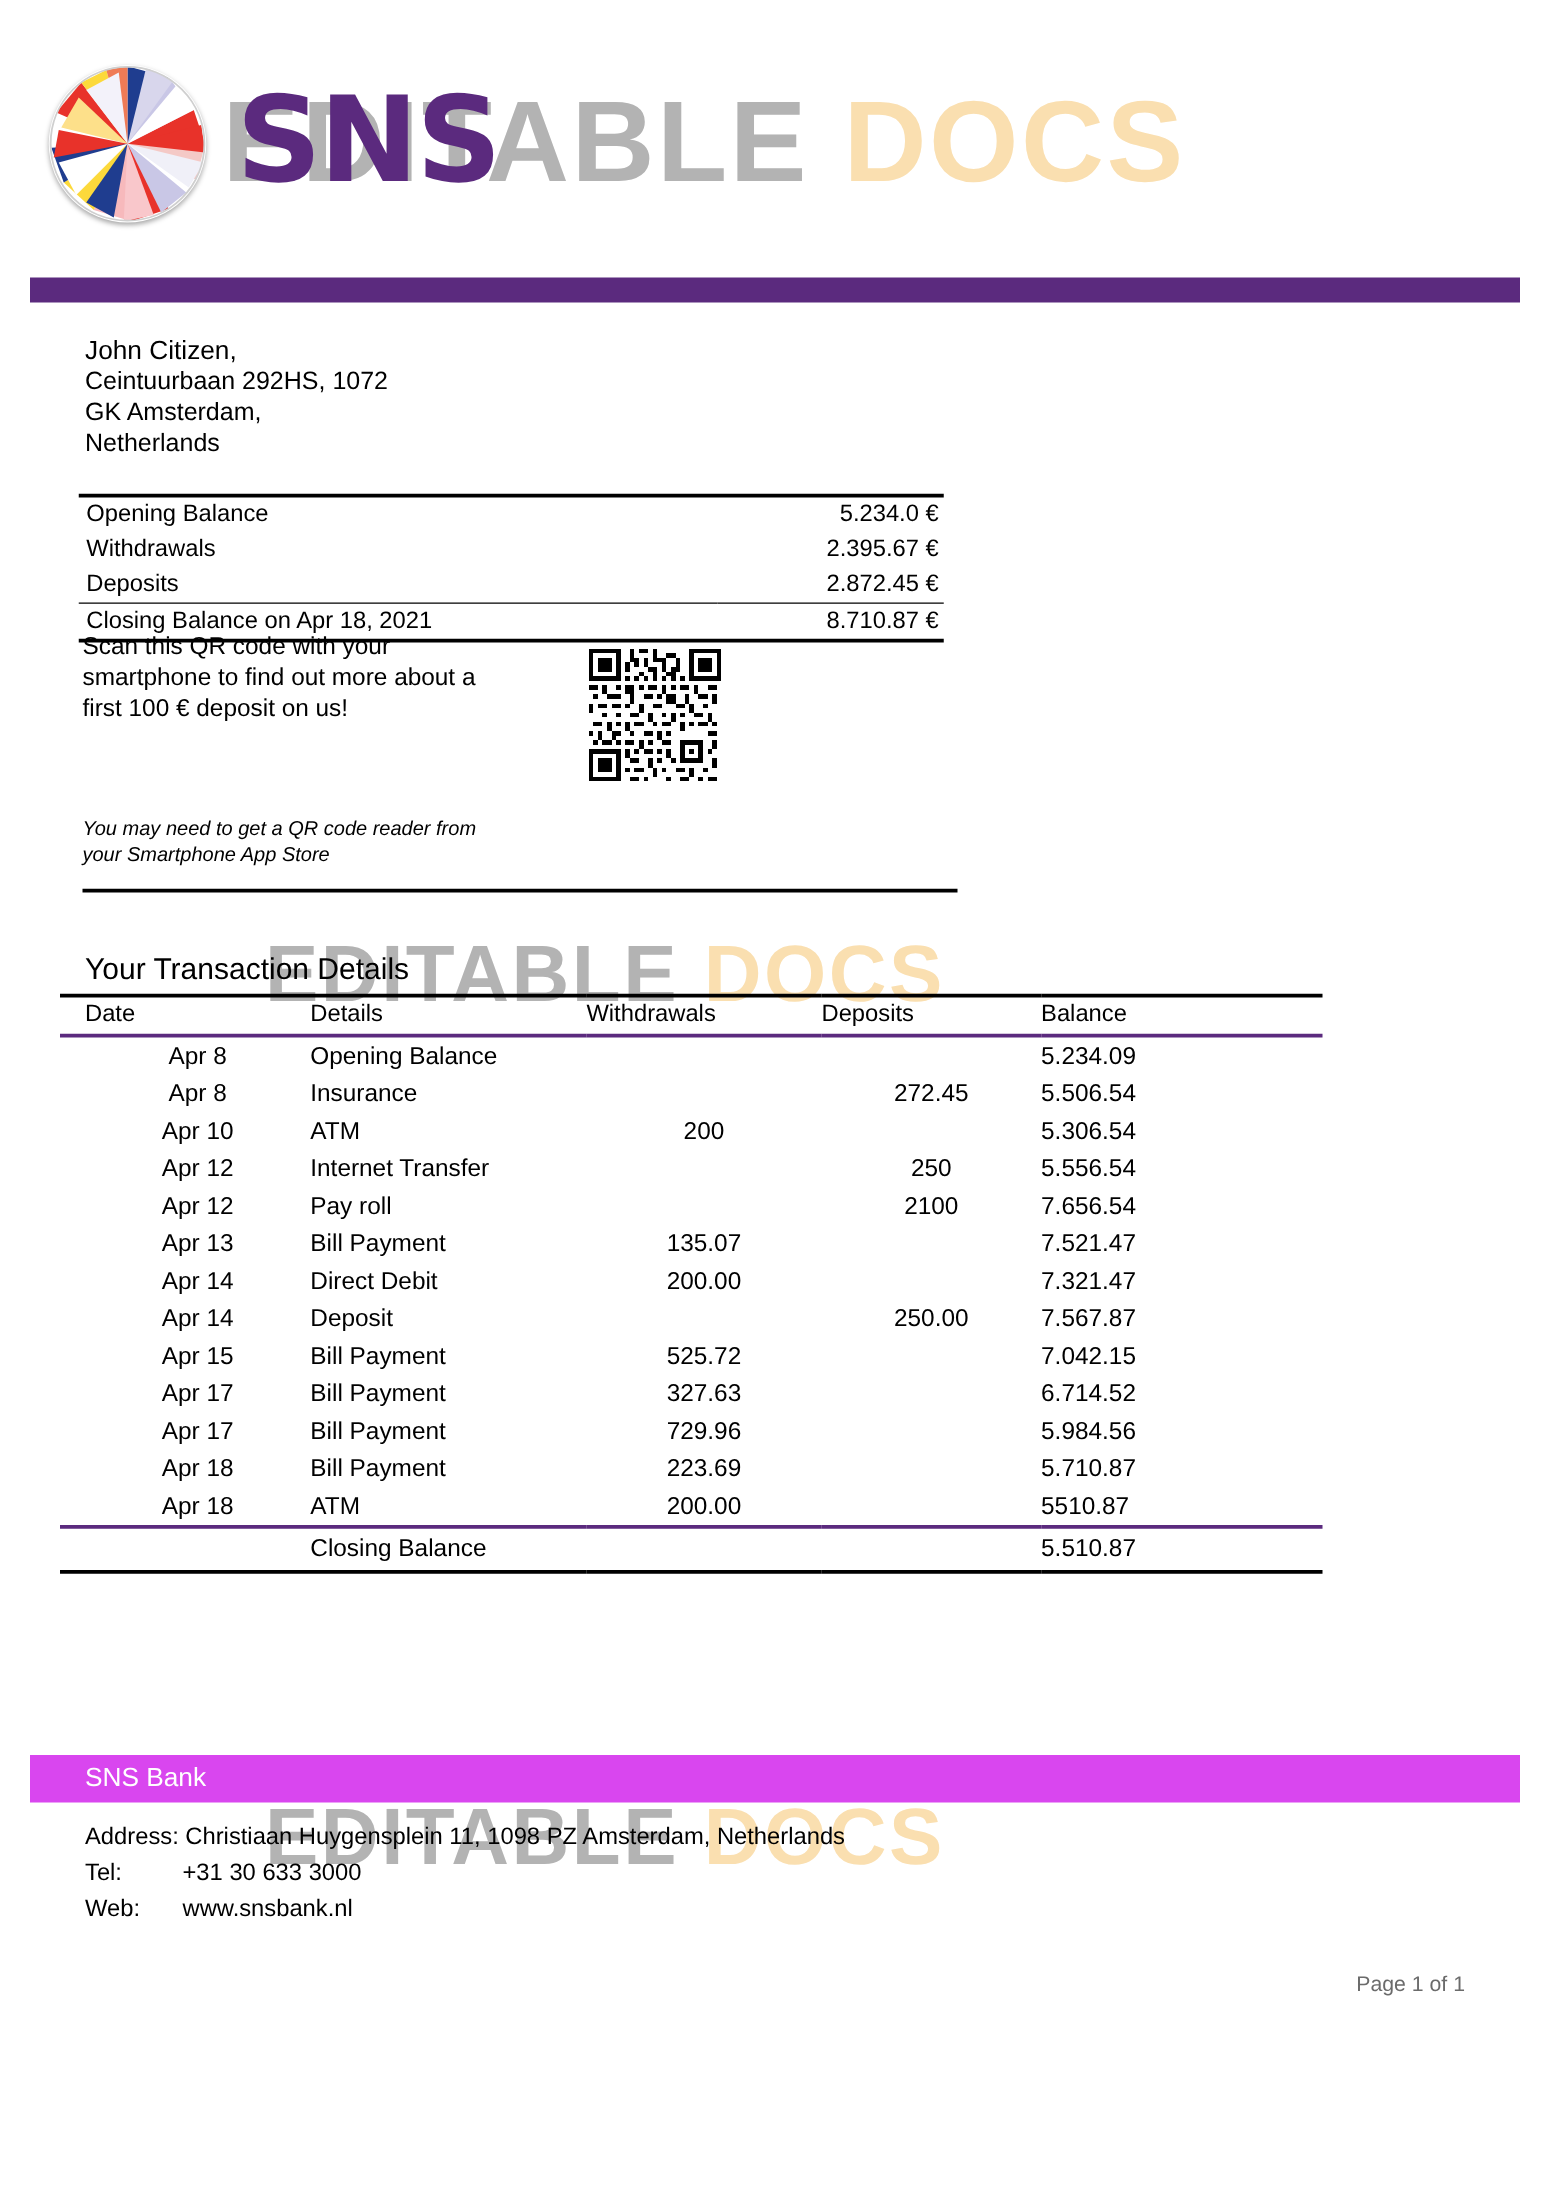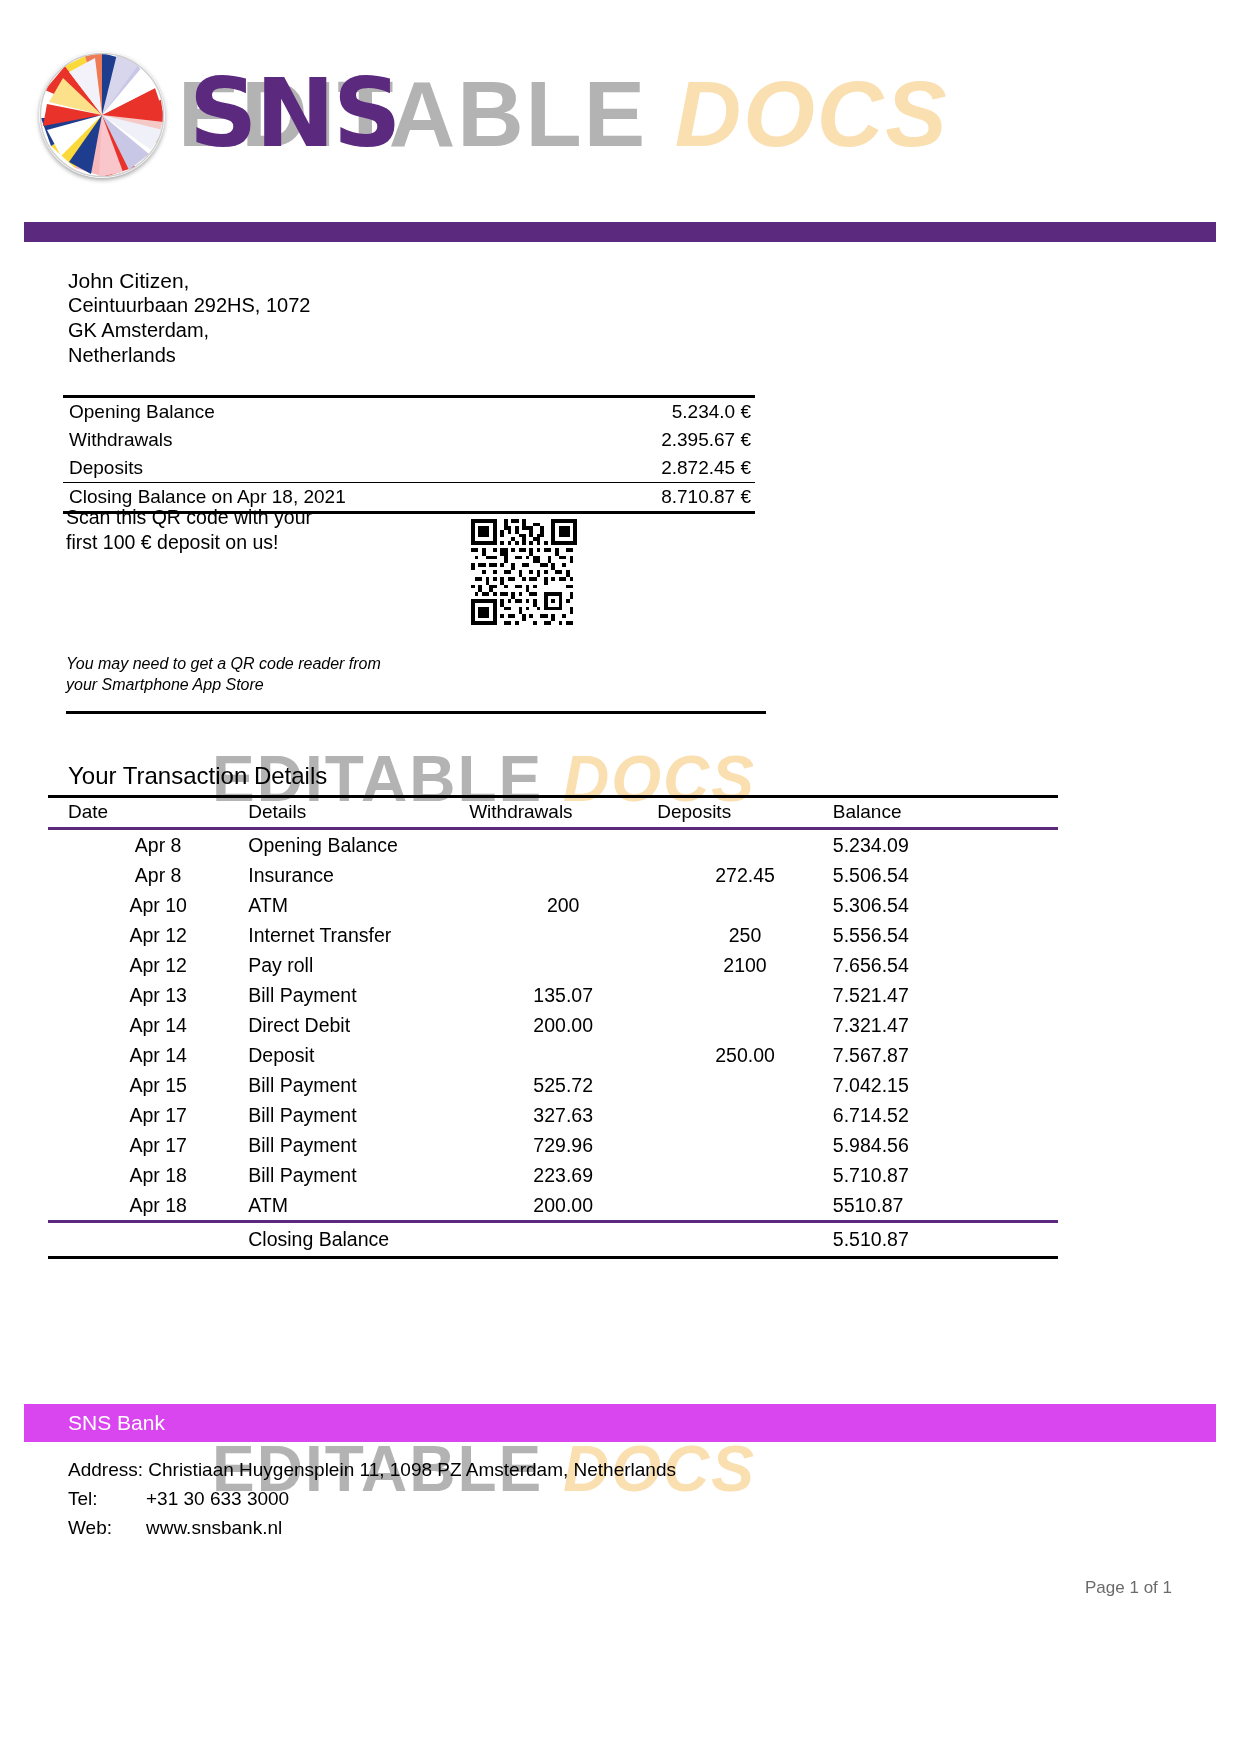--- a/index.html
+++ b/index.html
@@ -24,21 +24,21 @@
   
   .wm {
     position: absolute;
     font-weight: bold;
     letter-spacing: 2px;
     white-space: nowrap;
     user-select: none;
     pointer-events: none;
   }
   .wm .ed { color: #b3b3b3; }
-  .wm .dc { color: #fadfb0; font-style: italic; }
+  .wm .dc { color: #fadfb0; }
 
   .wm-top {
     top: 62px;
     left: 178px;
     font-size: 92px;
     z-index: 1;
   }
   .wm-mid {
     top: 742px;
     left: 212px;
@@ -346,20 +346,21 @@
           <td class="val">8.710.87 €</td>
         </tr>
       </tbody>
     </table>
     <div class="rule-bottom"></div>
   </div>
 
   <div class="bonus">
     <div class="bonus-text">
       <div>Scan this QR code with your</div>
+      <div>smartphone to find out more about a</div>
       <div>first 100 € deposit on us!</div>
     </div>
 
     <div class="qr">
       <svg width="106" height="106" viewBox="0 0 29 29" shape-rendering="crispEdges" xmlns="http://www.w3.org/2000/svg">
         <rect width="29" height="29" fill="#ffffff"></rect>
         <g fill="#000000">
 
           <rect x="0" y="0" width="7" height="1"></rect>
             <rect x="0" y="6" width="7" height="1"></rect>

